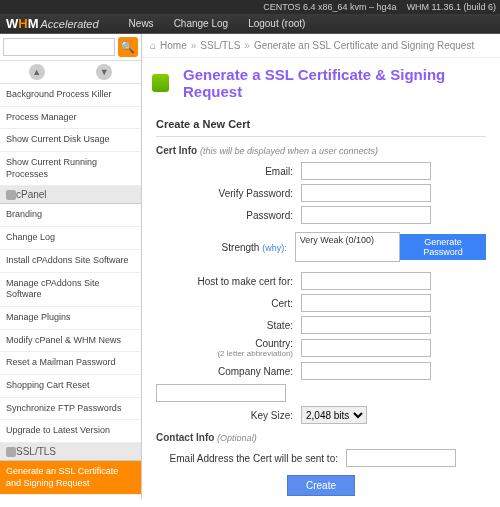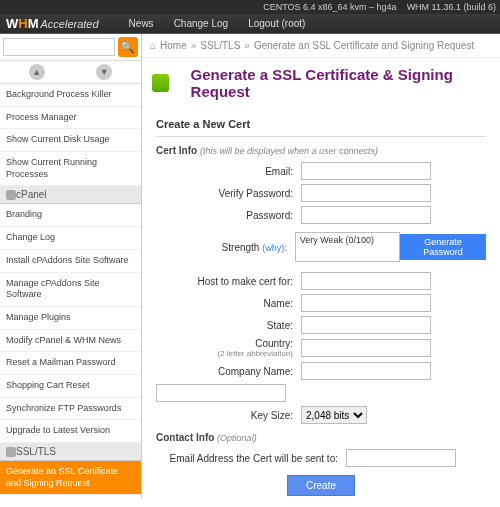--- a/index.html
+++ b/index.html
@@ -20,21 +20,21 @@
 .nav-arrows { display: flex; justify-content: space-around; padding: 3px; border-bottom: 1px solid #ddd; }
 .nav-arrows span { width: 16px; height: 16px; background: #ccc; border-radius: 50%; display: flex; align-items: center; justify-content: center; font-size: 9px; color: #666; cursor: pointer; }
 .side-item { padding: 5px 6px; font-size: 9px; color: #444; border-bottom: 1px solid #eee; cursor: pointer; line-height: 1.3; }
 .side-cat { padding: 3px 6px; font-size: 10px; background: #e8e8e8; color: #555; border-bottom: 1px solid #ccc; display: flex; align-items: center; gap: 0; cursor: pointer; }
 .side-cat .ico { width: 10px; height: 10px; background: #aaa; border-radius: 2px; }
 .side-item.active { background: #ff8a00; color: #fff; }
 .content { flex: 1; background: #fff; overflow-y: auto; }
 .breadcrumb { padding: 6px 8px; font-size: 10px; color: #888; border-bottom: 1px solid #eee; display: flex; align-items: center; gap: 4px; }
 .breadcrumb .home-ico { color: #888; }
 .breadcrumb .sep { color: #aaa; }
-.page-title { padding: 8px 10px; font-size: 15px; font-weight: bold; color: #701a75; display: flex; align-items: center; gap: 22px; }
+.page-title { padding: 8px 10px; font-size: 15px; font-weight: bold; color: #8b5cf6; display: flex; align-items: center; gap: 14px; }
 .page-title .cert-ico { width: 18px; height: 18px; background: linear-gradient(#8c0,#5a0); border-radius: 3px; display:inline-block; }
 .section { padding: 0 14px 8px; }
 .sec-title { font-weight: bold; font-size: 11px; padding: 10px 0 6px; border-bottom: 1px solid #ddd; color: #333; }
 .sub-title { font-weight: bold; font-size: 10px; color: #444; margin: 8px 0 6px; }
 .sub-title .hint { font-weight: normal; font-style: italic; color: #888; font-size: 9px; }
 .field { display: flex; align-items: center; margin-bottom: 4px; }
 .field label { width: 145px; text-align: right; padding-right: 8px; font-size: 10px; color: #333; }
 .field label .tiny { display:block; font-size: 8px; color: #888; }
 .field input[type=text], .field input[type=password] { width: 130px; height: 18px; border: 1px solid #bbb; font-size: 10px; padding: 0 3px; }
 .field select { height: 18px; border: 1px solid #bbb; font-size: 10px; }
@@ -134,21 +134,21 @@
       <div class="field" style="margin-top:8px;">
         <label><span>Strength</span> <span class="why">(why):</span></label>
         <span class="strength-val">Very Weak (0/100)</span>
         <button class="gen-btn">Generate Password</button>
       </div>
       <div class="field" style="margin-top:10px;">
           <label>Host to make cert for:</label>
           <input type="text" style="">
         </div>
       <div class="field">
-          <label>Name:</label>
+          <label>Cert:</label>
           <input type="text" style="">
         </div>
       <div class="field">
           <label>State:</label>
           <input type="text" style="">
         </div>
       <div class="field">
           <label><span>Country:</span><span class="tiny">(2 letter abbreviation)</span></label>
           <input type="text" style="">
         </div>

